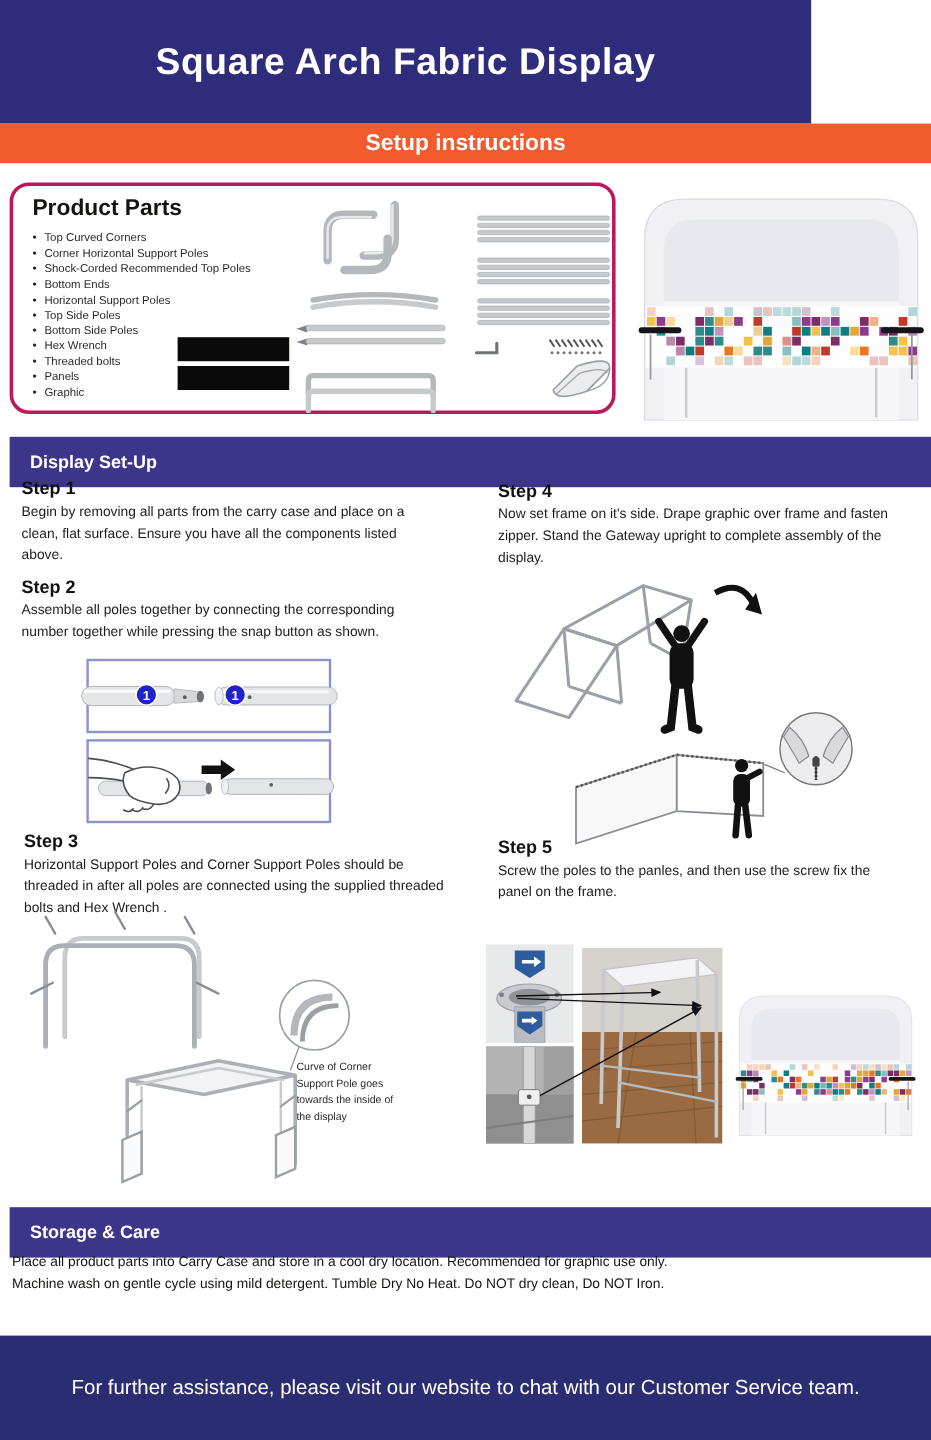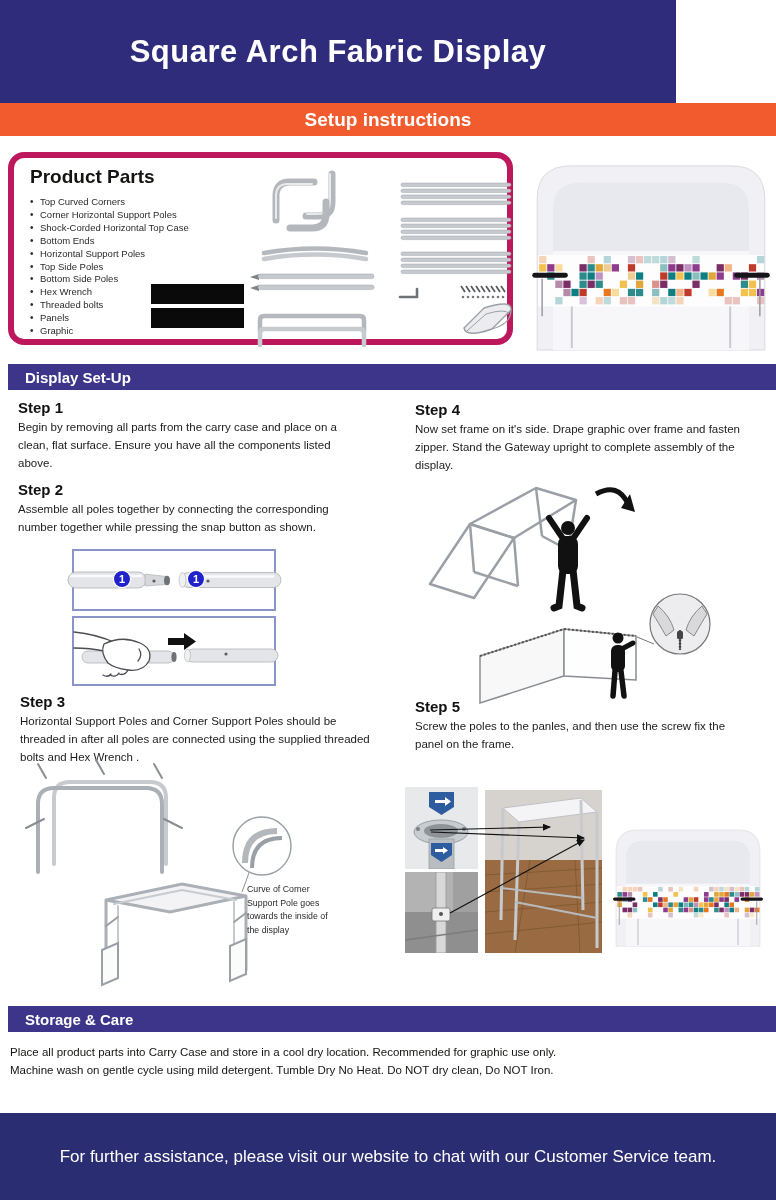--- a/index.html
+++ b/index.html
@@ -9,32 +9,32 @@
   
   .masthead{position:absolute;left:0;top:0;width:676px;height:103px;background:#2F2C7C;
             display:flex;align-items:center;justify-content:center;}
   .masthead h1{margin:0;color:#fff;font-size:31px;font-weight:bold;letter-spacing:.5px;}
   .subtitle-band{position:absolute;left:0;top:103px;width:776px;height:33px;background:#F15B2D;
             display:flex;align-items:center;justify-content:center;}
   .subtitle-band h2{margin:0;color:#fff;font-size:19px;font-weight:600;}
 
   
   .parts-box{position:absolute;left:8px;top:152px;width:505px;height:193px;background:#fff;
-             border:6px solid #be185d;border-radius:16px;box-sizing:border-box;}
+             border:3px solid #be185d;border-radius:16px;box-sizing:border-box;}
   .parts-box h3{position:absolute;left:16px;top:8px;margin:0;font-size:19px;font-weight:bold;color:#161412;}
   .parts-list{position:absolute;left:16px;top:38px;margin:0;padding:0;list-style:none;
               font-size:9.5px;line-height:12.9px;color:#2a2a2a;}
   .parts-list li{position:relative;padding-left:10px;white-space:nowrap;}
   .parts-list li::before{content:"•";position:absolute;left:0;top:0;font-size:10px;}
   .parts-art{position:absolute;left:0;top:0;width:501px;height:189px;}
 
   .arch-big{position:absolute;left:532px;top:156px;width:238px;height:194px;}
 
   
-  .band{position:absolute;left:8px;width:768px;height:26px;background:#3D3589;
+  .band{position:absolute;left:8px;width:768px;height:42px;background:#3D3589;
         display:flex;align-items:center;}
   .band span{color:#fff;font-weight:bold;font-size:15px;padding-left:17px;}
   .band-setup{top:364px;}
   .band-storage{top:1006px;}
 
   
   .step-title{position:absolute;margin:0;font-size:15px;font-weight:bold;color:#111;}
   .step-body{position:absolute;margin:0;font-size:11.5px;line-height:1.55;color:#1d1b1c;}
   .st1{left:18px;top:399px;} .sb1{left:18px;top:419px;width:336px;}
   .st2{left:18px;top:481px;} .sb2{left:18px;top:501px;width:346px;}
@@ -80,21 +80,21 @@
   </header>
   <div class="subtitle-band">
     <h2>Setup instructions</h2>
   </div>
 
   <section class="parts-box">
     <h3>Product Parts</h3>
     <ul class="parts-list">
       <li>Top Curved Corners</li>
       <li>Corner Horizontal Support Poles</li>
-      <li>Shock-Corded Horizontal Top Case</li>
+      <li>Shock-Corded Recommended Top Poles</li>
       <li>Bottom Ends</li>
       <li>Horizontal Support Poles</li>
       <li>Top Side Poles</li>
       <li>Bottom Side Poles</li>
       <li>Hex Wrench</li>
       <li>Threaded bolts</li>
       <li>Panels</li>
       <li>Graphic</li>
     </ul>
     <svg class="parts-art" viewBox="0 0 501 189">

